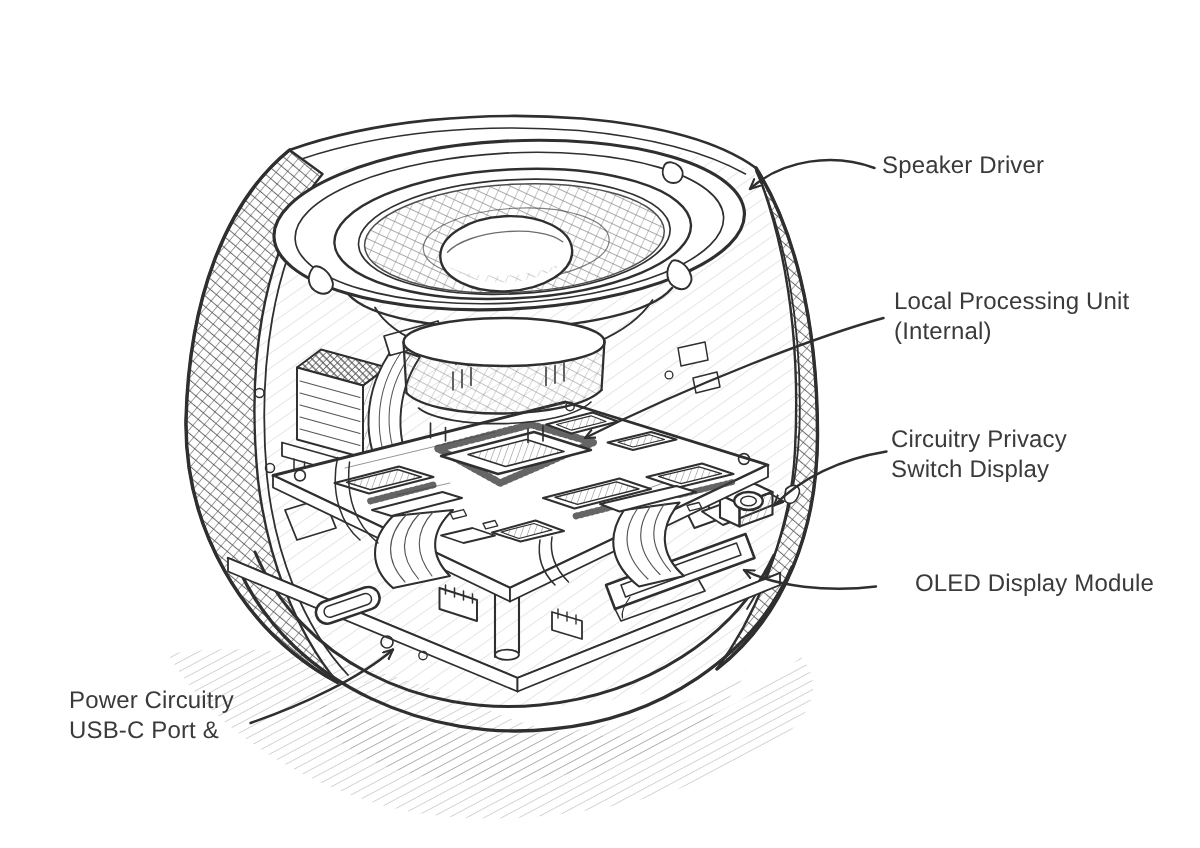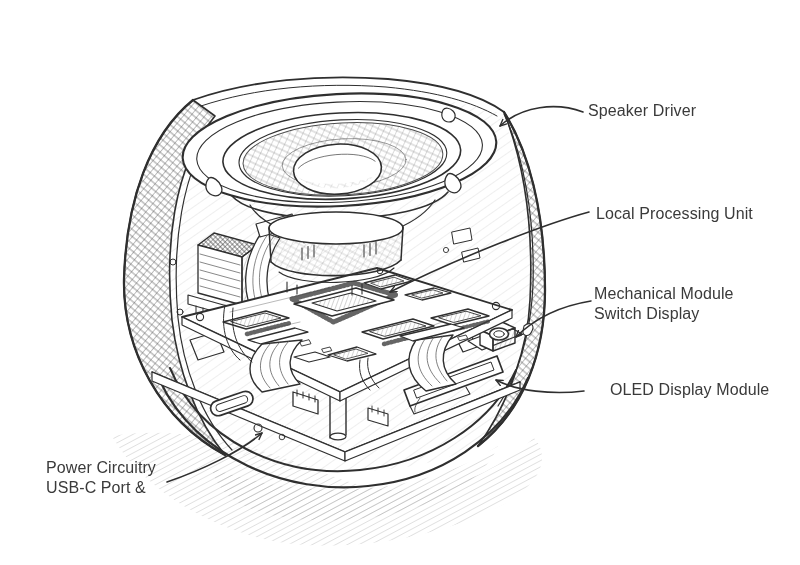--- a/index.html
+++ b/index.html
@@ -236,25 +236,26 @@
     <path d="M 591,301 C 560,306 534,319 516,337" marker-end="url(#arrowV)"></path>
     <path d="M 584,391 C 552,395 517,391 496,380" marker-end="url(#arrowV)"></path>
     <path d="M 167,482 C 202,470 240,452 262,433" marker-end="url(#arrowV)"></path>
   </g>
 </svg>
 
 <div>
   <div class="label" style="left:588px;top:101px">
     <div>Speaker Driver</div>
   </div>
-  <div class="label" style="left:596px;top:204px">
+  <div class="label" style="left:596px;top:192px">
     <div>Local Processing Unit</div>
+    <div>(Internal)</div>
   </div>
   <div class="label" style="left:594px;top:284px">
-    <div>Mechanical Module</div>
+    <div>Circuitry Privacy</div>
     <div>Switch Display</div>
   </div>
   <div class="label" style="left:610px;top:380px">
     <div>OLED Display Module</div>
   </div>
   <div class="label" style="left:46px;top:458px">
     <div>Power Circuitry</div>
     <div>USB-C Port &amp;</div>
   </div>
 </div>

